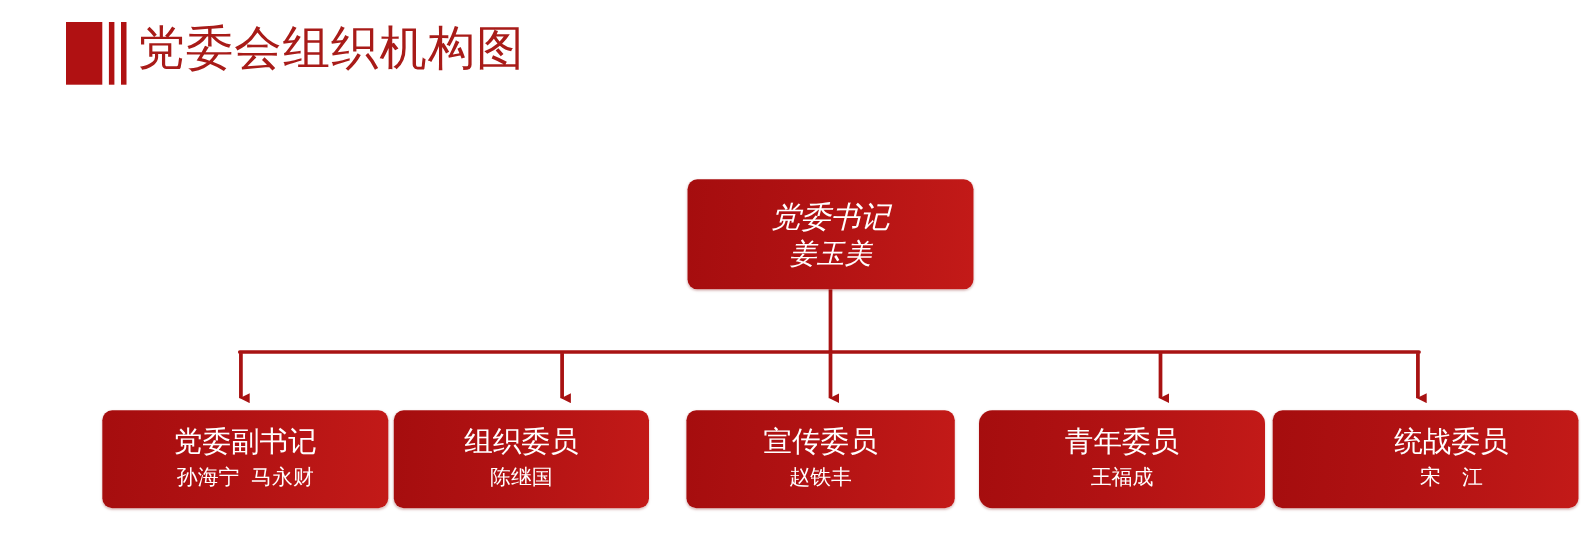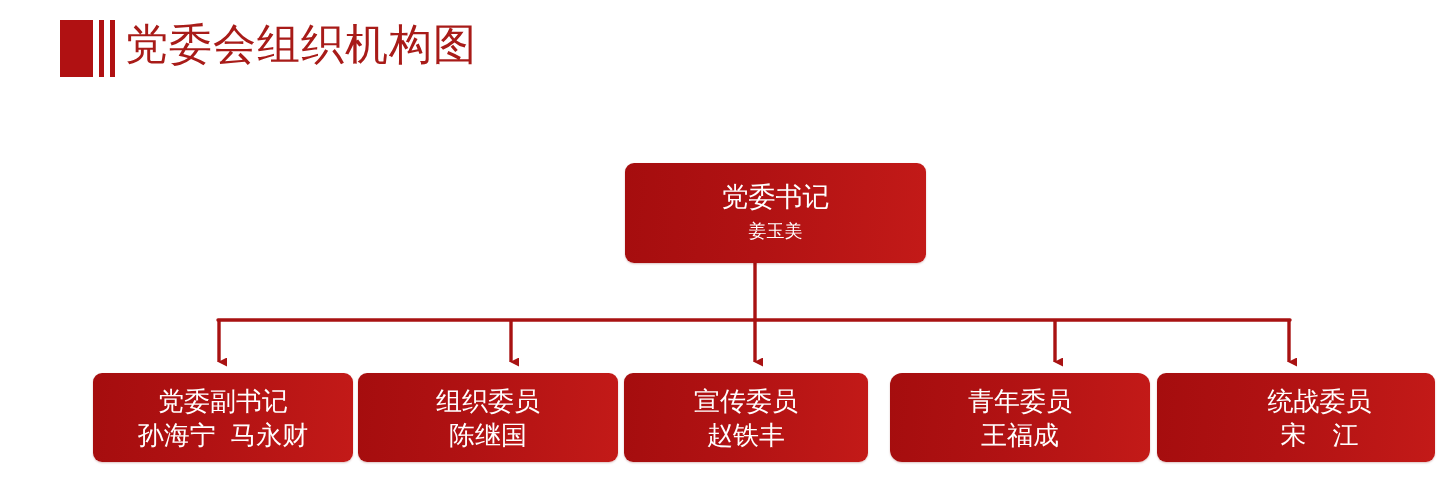--- a/index.html
+++ b/index.html
@@ -90,42 +90,43 @@
     text-align: center;
     box-sizing: border-box;
   }
   .node .role {
     font-size: 26px;
     line-height: 34px;
     color: #ffffff;
     white-space: nowrap;
   }
   .node .person {
-    font-size: 26px;
+    font-size: 19px;
     line-height: 34px;
     color: #ffffff;
     white-space: pre;
   }
 
   .node-root {
     left: 625px;
     top: 163px;
-    width: 301px;
+    width: 260px;
     height: 100px;
+    font-style: italic;
   }
   .node-root .role { font-size: 27px; line-height: 36px; }
-  .node-root .person { font-size: 18px; line-height: 32px; }
+  .node-root .person { font-size: 25px; line-height: 32px; }
 
   .node-child {
     top: 373px;
     height: 89px;
     text-align: right;
   }
   .child-0 { left: 93px;   width: 260px; }
-  .child-1 { left: 358px;  width: 260px; }
+  .child-1 { left: 358px;  width: 232px; }
   .child-2 { left: 624px;  width: 244px; }
   .child-3 { left: 890px;  width: 260px; border-radius: 12px; }
   .child-4 { left: 1157px; width: 278px; padding-left: 47px; }
 </style>
 </head>
 <body>
 
 <div class="title-bar">
   <div class="title-marks">
     <div class="mark-thick"></div>

